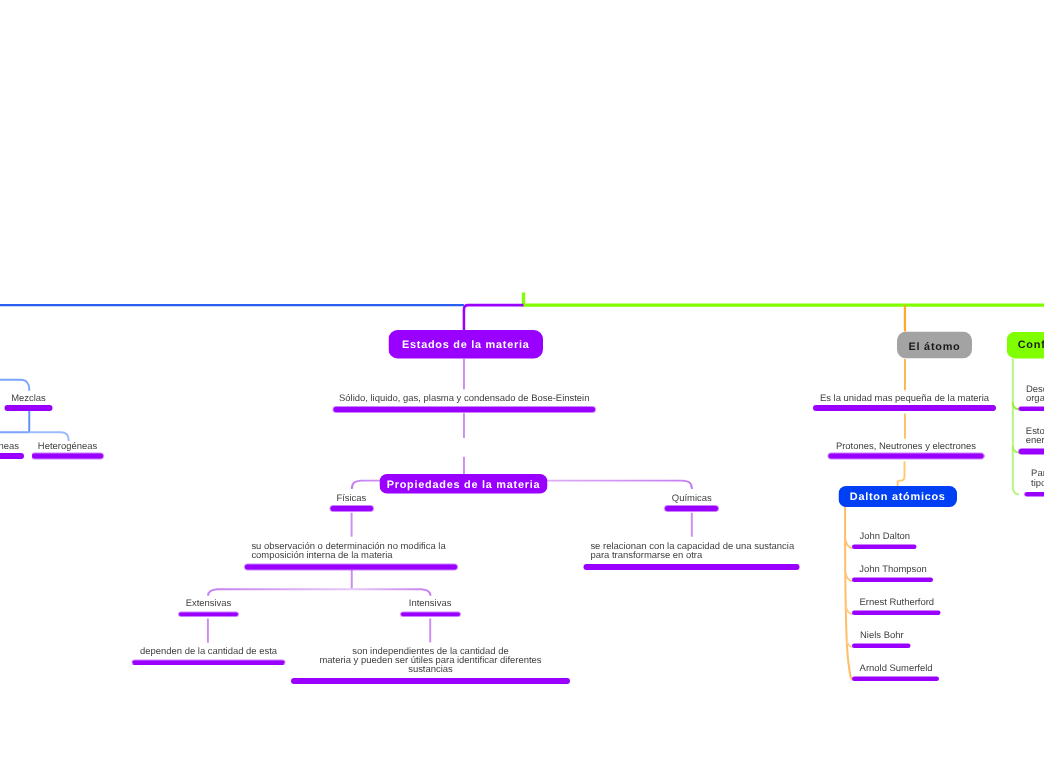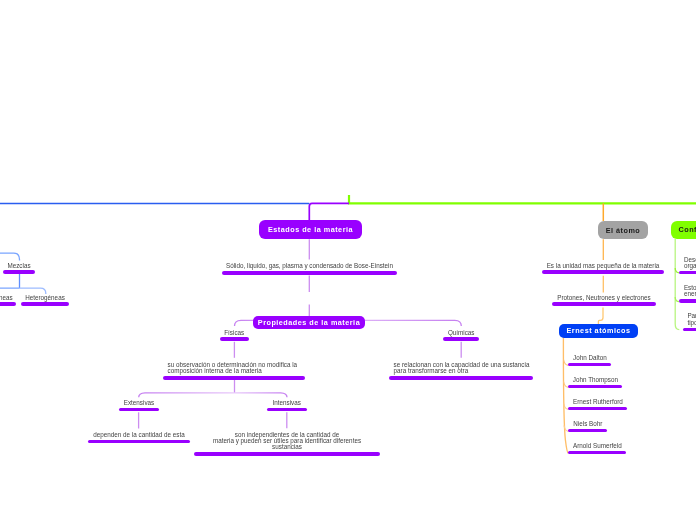--- a/index.html
+++ b/index.html
@@ -156,21 +156,21 @@
 
   <div class="topic" style="left:542px;top:262px;width:122px;height:12px;">
     <div class="txt">Es la unidad mas pequeña de la materia</div>
     <div class="bar"></div>
   </div>
   <div class="topic" style="left:552px;top:294px;width:104px;height:12px;">
     <div class="txt">Protones, Neutrones y electrones</div>
     <div class="bar"></div>
   </div>
 
-  <div class="node" style="left:559px;top:324px;width:79px;height:13.5px;background:#0040f5;color:#ffffff;font-size:7.25px;letter-spacing:0.5px;border-radius:5px;">Ernest atómicos</div>
+  <div class="node" style="left:559px;top:324px;width:79px;height:13.5px;background:#0040f5;color:#ffffff;font-size:7.25px;letter-spacing:0.5px;border-radius:5px;">Dalton atómicos</div>
 
   <div class="topic" style="left:568.4px;top:354.4px;width:43px;height:12.1px;">
     <div class="txt">John Dalton</div>
     <div class="bar"></div>
   </div>
   <div class="topic" style="left:568.4px;top:376.4px;width:54px;height:12.1px;">
     <div class="txt">John Thompson</div>
     <div class="bar"></div>
   </div>
   <div class="topic" style="left:568.4px;top:398.4px;width:59px;height:12.1px;">

